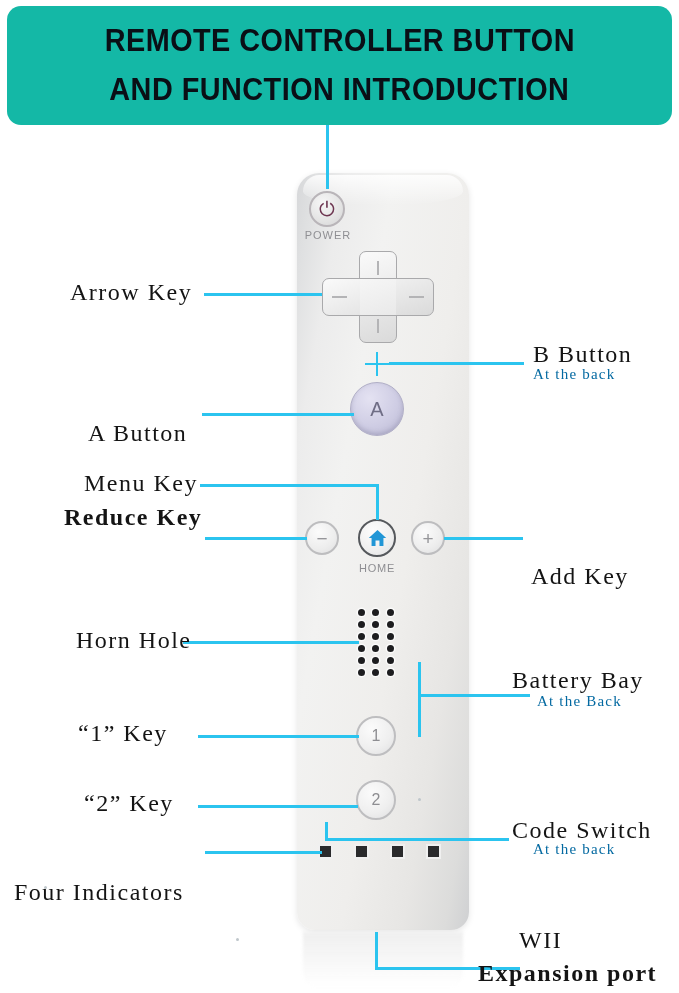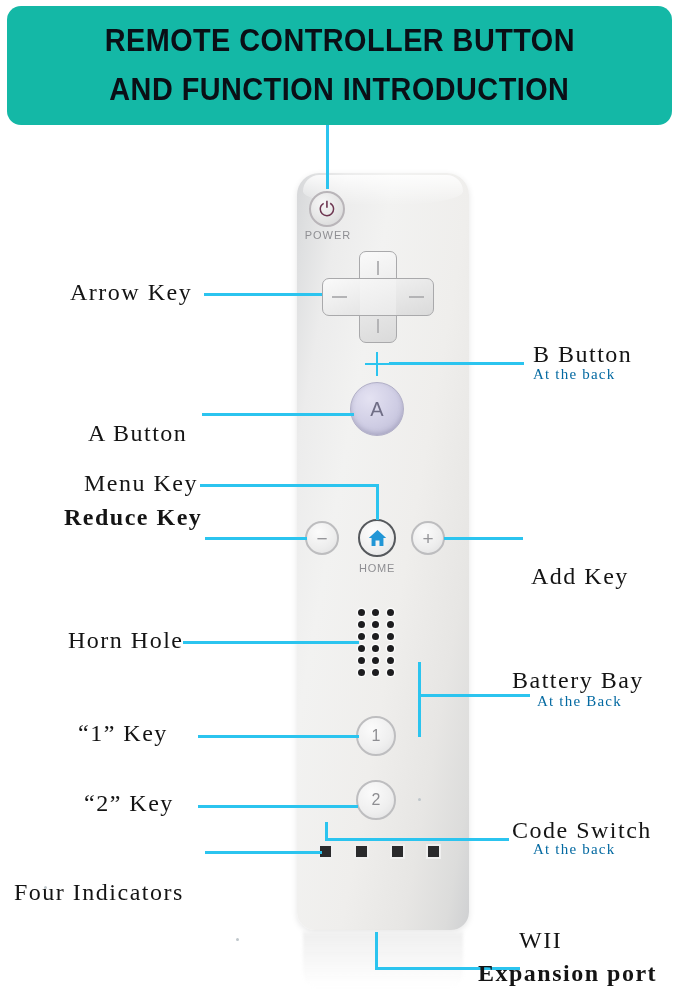--- a/index.html
+++ b/index.html
@@ -390,21 +390,21 @@
 <div class="line h" style="left:375px; top:967px; width:145px;"></div>
 
 <div class="label lefty" style="left:70px; top:279px;">Arrow Key</div>
 
 <div class="label lefty" style="left:88px; top:397px;margin-top:23px;">A Button</div>
 
 <div class="label lefty" style="left:84px; top:470px;">Menu Key</div>
 
 <div class="label lefty" style="left:64px; top:504px;font-weight:bold;">Reduce Key</div>
 
-<div class="label lefty" style="left:68px; top:627px;">Horn Hole</div>
+<div class="label lefty" style="left:76px; top:627px;">Horn Hole</div>
 
 <div class="label lefty" style="left:78px; top:720px;">“1”  Key</div>
 
 <div class="label lefty" style="left:84px; top:790px;text-align:center;">“2” Key</div>
 
 <div class="label lefty" style="left:14px; top:879px;">Four Indicators</div>
 
 <div class="label right" style="left:533px; top:341px;">B Button</div>
 <div class="label right small" style="left:533px; top:366px;">At the back</div>
 

